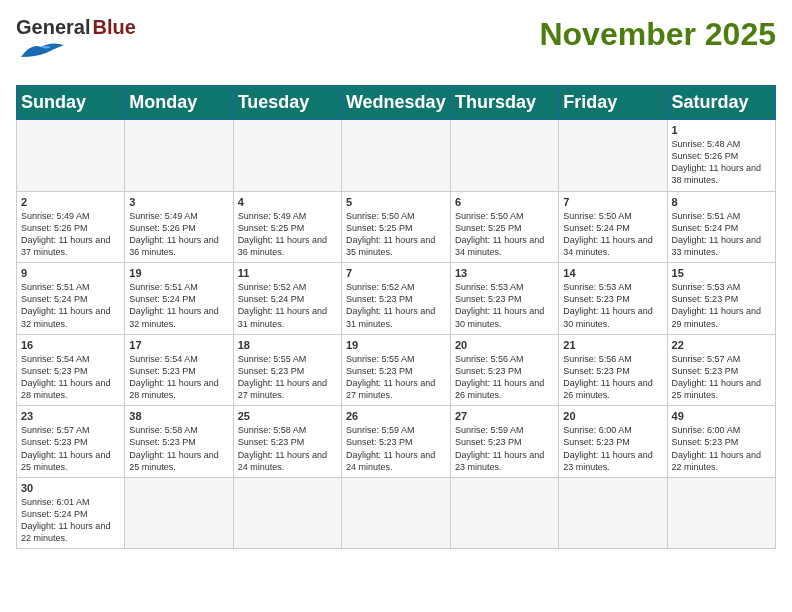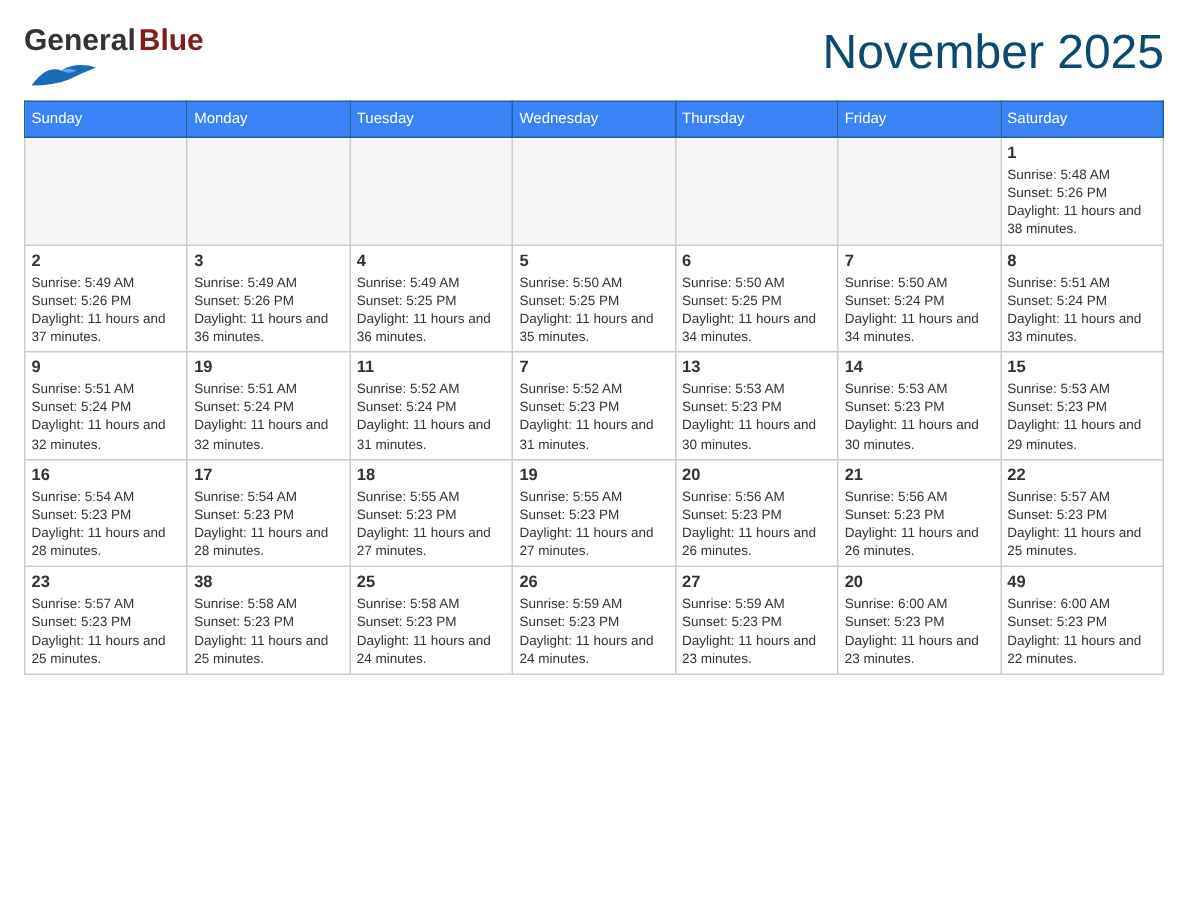--- a/index.html
+++ b/index.html
@@ -7,49 +7,49 @@
       font-family: Arial, sans-serif;
       background: #fff;
       width: 792px;
       min-height: 612px;
       padding: 16px;
     }
     .header-section {
       display: flex;
       justify-content: space-between;
       align-items: flex-start;
-      margin-bottom: 6px;
+      margin-bottom: 24px;
     }
     .logo {
       display: flex;
       flex-direction: column;
       align-items: flex-start;
     }
     .title-section {
       text-align: right;
     }
     .month-title {
       font-size: 32px;
-      font-weight: normal;
-      color: #0c4a6e;
+      font-weight: bold;
+      color: #4d7c0f;
     }
     .location {
       font-size: 14px;
       color: #555;
     }
     .calendar {
       width: 100%;
       border-collapse: collapse;
       border: 1px solid #ccc;
     }
     .calendar th {
-      background-color: #3b82f6;
+      background-color: #0f766e;
       color: #fff;
-      font-size: 10px;
-      font-weight: normal;
+      font-size: 18px;
+      font-weight: bold;
       padding: 6px 4px;
       text-align: left;
       border: 1px solid #2060a0;
     }
     .calendar td {
       border: 1px solid #ccc;
       vertical-align: top;
       padding: 4px;
       width: 108px;
       min-height: 80px;
@@ -232,14 +232,26 @@
         </td>
         <td>
           <span class="day-number">20</span>
           <div class="cell-content"><span>Sunrise: 6:00 AM</span><br><span>Sunset: 5:23 PM</span><br><span>Daylight: 11 hours and 23 minutes.</span></div>
         </td>
         <td>
           <span class="day-number">49</span>
           <div class="cell-content"><span>Sunrise: 6:00 AM</span><br><span>Sunset: 5:23 PM</span><br><span>Daylight: 11 hours and 22 minutes.</span></div>
         </td>
       </tr>
+      <tr class="last-row">
+        <td>
+          <span class="day-number">30</span>
+          <div class="cell-content"><span>Sunrise: 6:01 AM</span><br><span>Sunset: 5:24 PM</span><br><span>Daylight: 11 hours and 22 minutes.</span></div>
+        </td>
+        <td class="empty"></td>
+        <td class="empty"></td>
+        <td class="empty"></td>
+        <td class="empty"></td>
+        <td class="empty"></td>
+        <td class="empty"></td>
+      </tr>
     </tbody>
 </table>
 
 </body></html>

